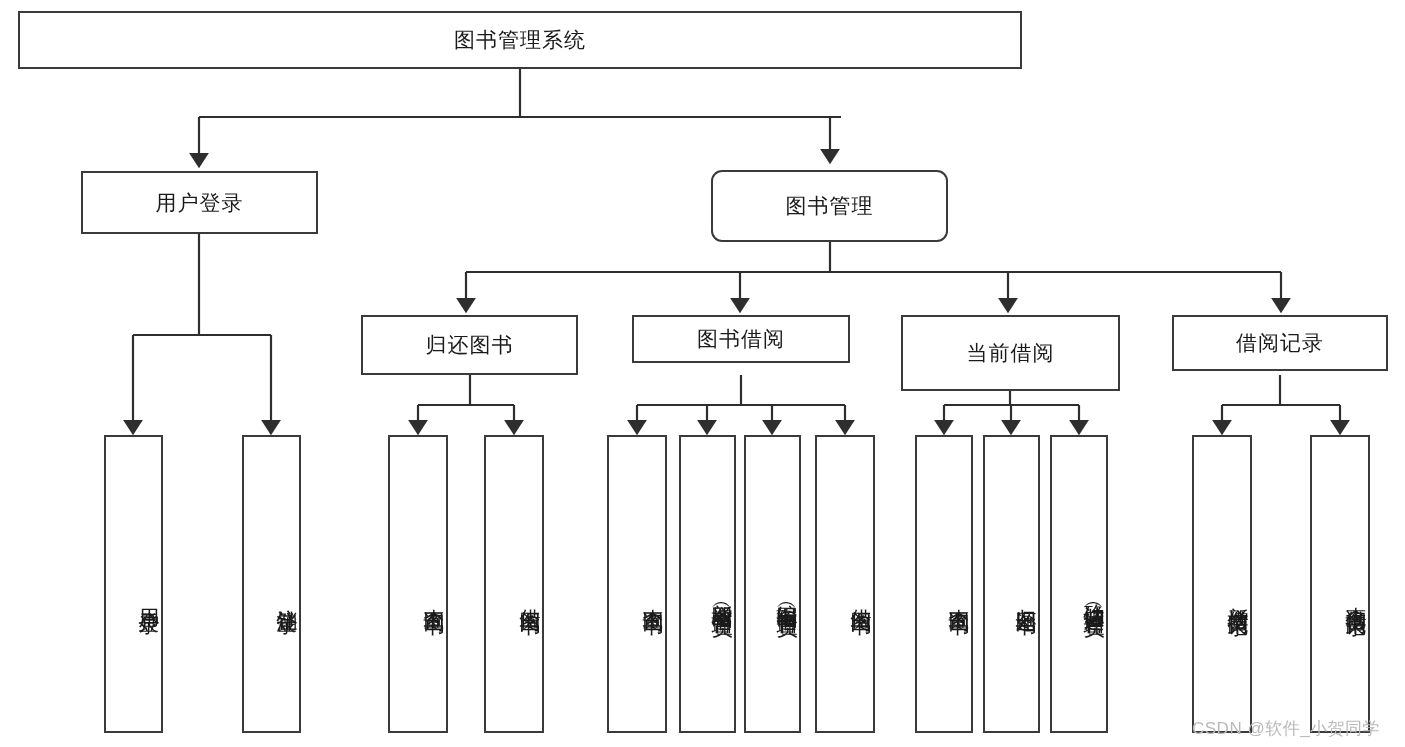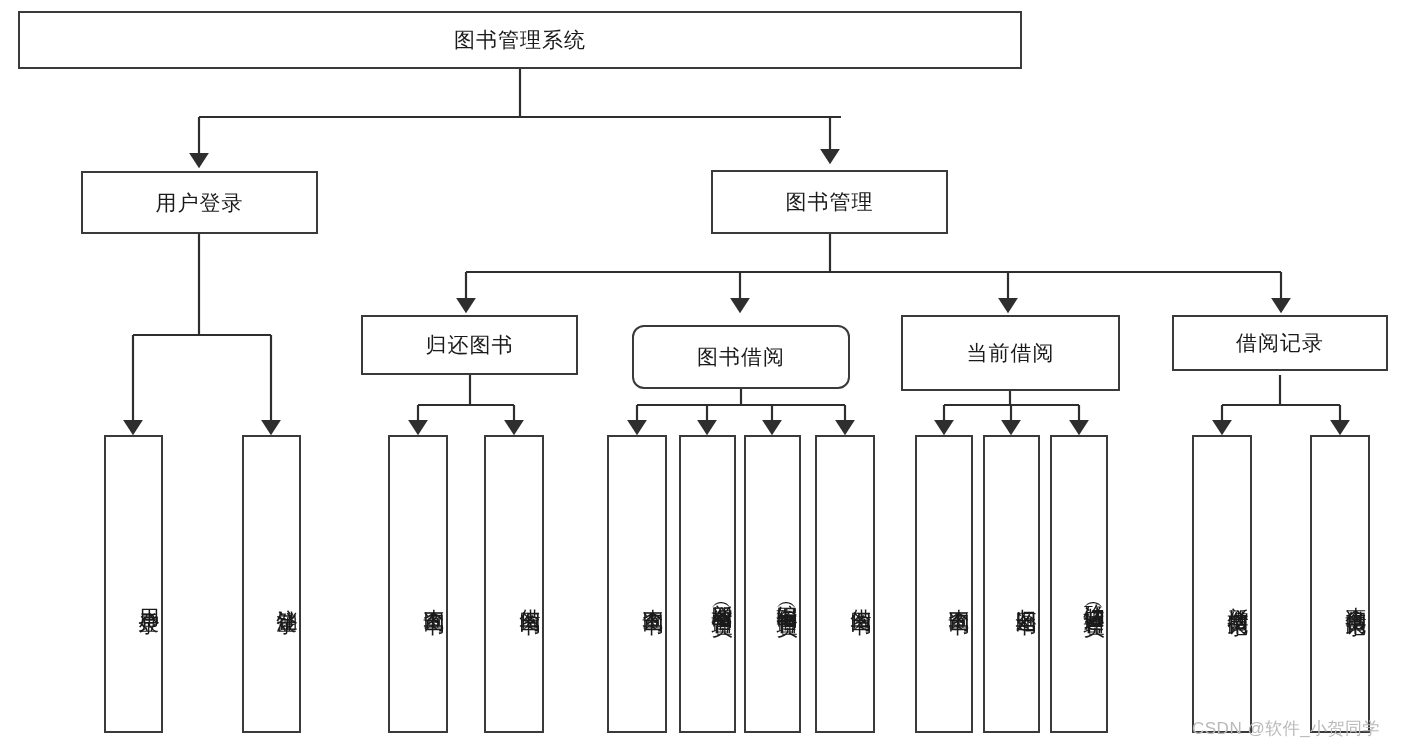--- a/index.html
+++ b/index.html
@@ -119,24 +119,24 @@
       <path d="M 1280 375 L 1280 405"></path>
       <path d="M 1222 405 L 1340 405"></path>
       <path d="M 1222 405 L 1222 427" marker-end="url(#arrowhead)"></path>
       <path d="M 1340 405 L 1340 427" marker-end="url(#arrowhead)"></path>
     </g>
   </svg>
 
   <div class="node node-h" style="left:18px; top:11px; width:1004px; height:58px;">图书管理系统</div>
 
   <div class="node node-h" style="left:81px; top:171px; width:237px; height:63px;">用户登录</div>
-  <div class="node node-h" style="left:711px; top:170px; width:237px; height:64px;">图书管理</div>
+  <div class="node node-h" style="left:711px; top:170px; width:237px; height:72px;border-radius:11px;">图书管理</div>
 
   <div class="node node-h" style="left:361px; top:315px; width:217px; height:60px;">归还图书</div>
-  <div class="node node-h" style="left:632px; top:325px; width:218px; height:64px;border-radius:12px;">图书借阅</div>
+  <div class="node node-h" style="left:632px; top:315px; width:218px; height:48px;">图书借阅</div>
   <div class="node node-h" style="left:901px; top:315px; width:219px; height:76px;">当前借阅</div>
   <div class="node node-h" style="left:1172px; top:315px; width:216px; height:56px;">借阅记录</div>
 
   <div class="node node-v" style="left:104px; top:435px; width:59px; height:298px;">
     <span class="vlabel">用户登录</span>
   </div>
   <div class="node node-v" style="left:242px; top:435px; width:59px; height:298px;">
     <span class="vlabel">注销登录</span>
   </div>
 

